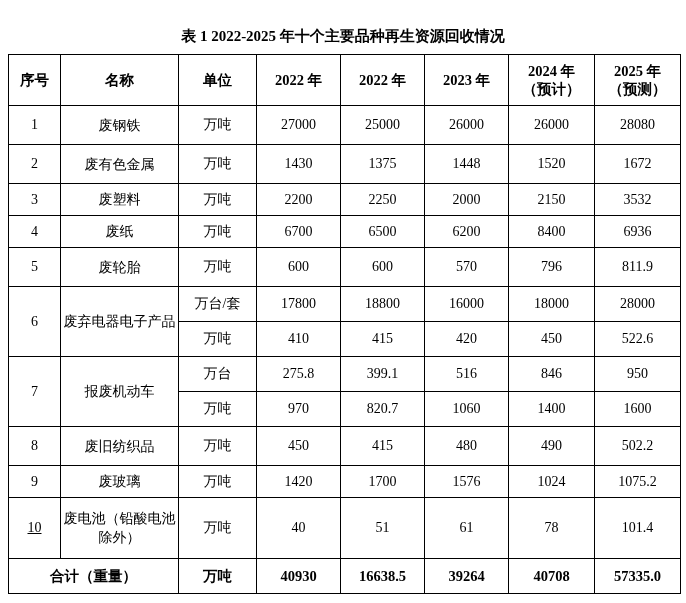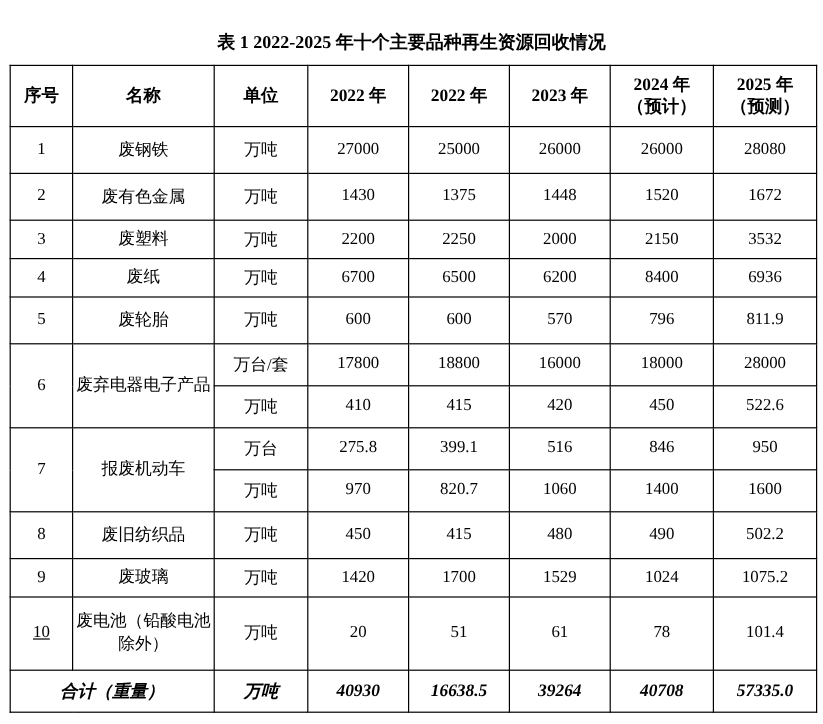--- a/index.html
+++ b/index.html
@@ -66,21 +66,20 @@
   td.num-cell {
     font-size: 14px;
   }
   tr.row-tall td { height: 34px; }
   tr.row-short td { height: 27px; }
   tr.row-sub td { height: 30px; }
   tr.total-row td {
     font-weight: bold;
     height: 30px;
     font-size: 14.5px;
-    font-style: italic;
   }
   .two-line { line-height: 18px; }
 </style>
 </head>
 <body>
 
 <div class="page">
 
   <div class="table-title">表 1 2022-2025 年十个主要品种再生资源回收情况</div>
 
@@ -212,29 +211,29 @@
         <td class="num-cell">480</td>
         <td class="num-cell">490</td>
         <td class="num-cell">502.2</td>
       </tr>
       <tr class="row-short">
         <td>9</td>
         <td class="name-cell">废玻璃</td>
         <td class="unit-cell">万吨</td>
         <td class="num-cell">1420</td>
         <td class="num-cell">1700</td>
-        <td class="num-cell">1529</td>
+        <td class="num-cell">1576</td>
         <td class="num-cell">1024</td>
         <td class="num-cell">1075.2</td>
       </tr>
       <tr>
         <td style="height:56px;text-decoration:underline;">10</td>
         <td class="name-cell">废电池（铅酸电池除外）</td>
         <td class="unit-cell">万吨</td>
-        <td class="num-cell">20</td>
+        <td class="num-cell">40</td>
         <td class="num-cell">51</td>
         <td class="num-cell">61</td>
         <td class="num-cell">78</td>
         <td class="num-cell">101.4</td>
       </tr>
 
       <tr class="total-row">
         <td colspan="2">合计（重量）</td>
         <td>万吨</td>
         <td>40930</td>

